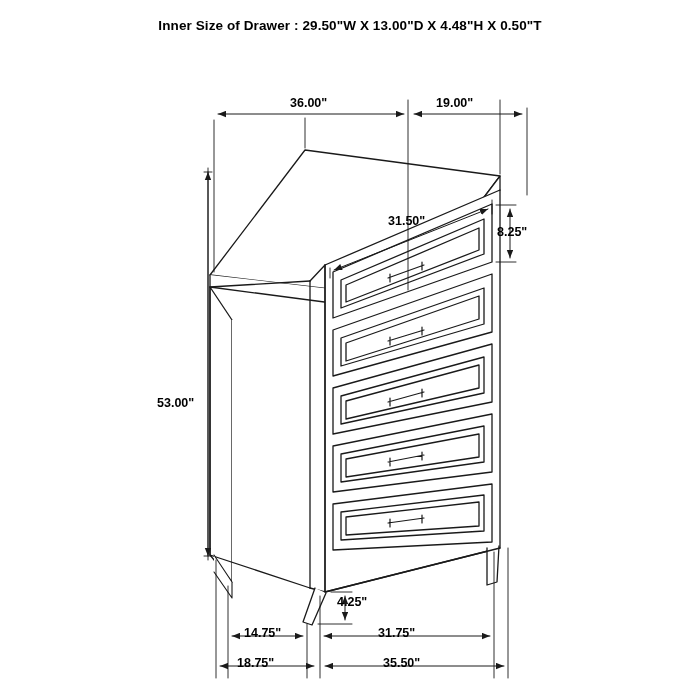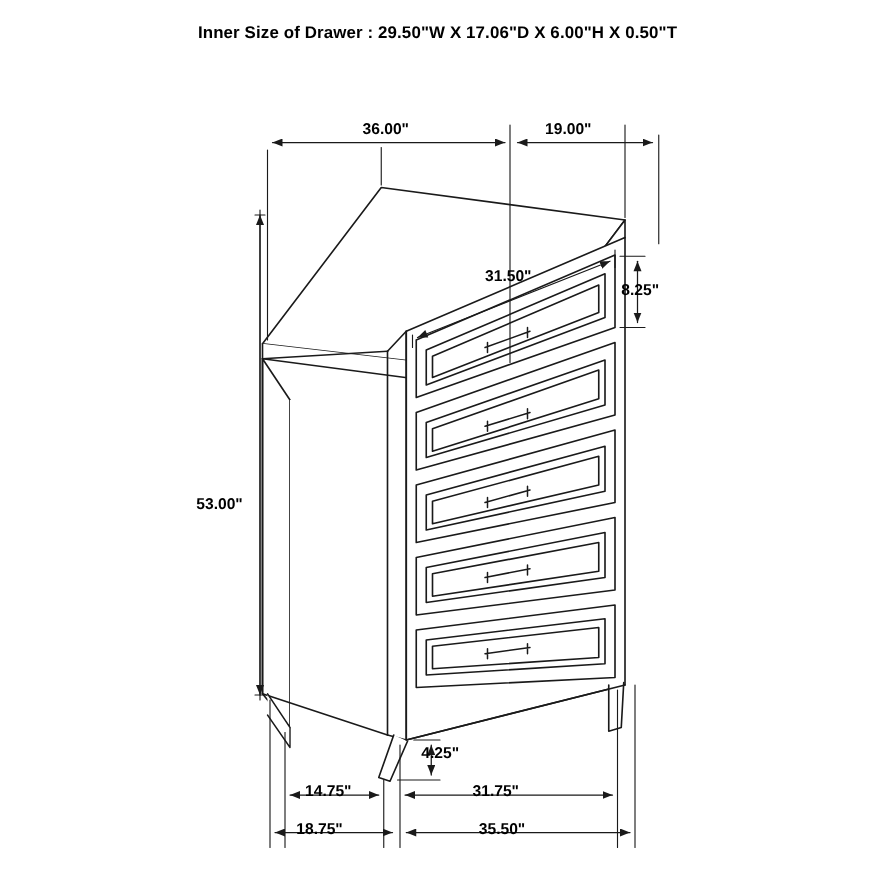--- a/index.html
+++ b/index.html
@@ -41,21 +41,21 @@
     font-weight: bold;
     color: #000;
     white-space: nowrap;
   }
 </style>
 </head>
 <body>
 
 <div id="stage">
 
-  <div class="title">Inner Size of Drawer : 29.50"W X 17.06"D X 6.00"H X 0.50"T</div>
+  <div class="title">Inner Size of Drawer : 29.50"W X 13.00"D X 4.48"H X 0.50"T</div>
 
   <svg class="diagram" width="700" height="700" viewBox="0 0 700 700">
     <defs>
       <marker id="arrowEnd" markerWidth="9" markerHeight="9" refX="8" refY="3.2" orient="auto" markerUnits="strokeWidth">
         <path d="M0,0 L8,3.2 L0,6.4 z" fill="#1a1a1a"></path>
       </marker>
       <marker id="arrowStart" markerWidth="9" markerHeight="9" refX="0" refY="3.2" orient="auto" markerUnits="strokeWidth">
         <path d="M8,0 L0,3.2 L8,6.4 z" fill="#1a1a1a"></path>
       </marker>
     </defs>

